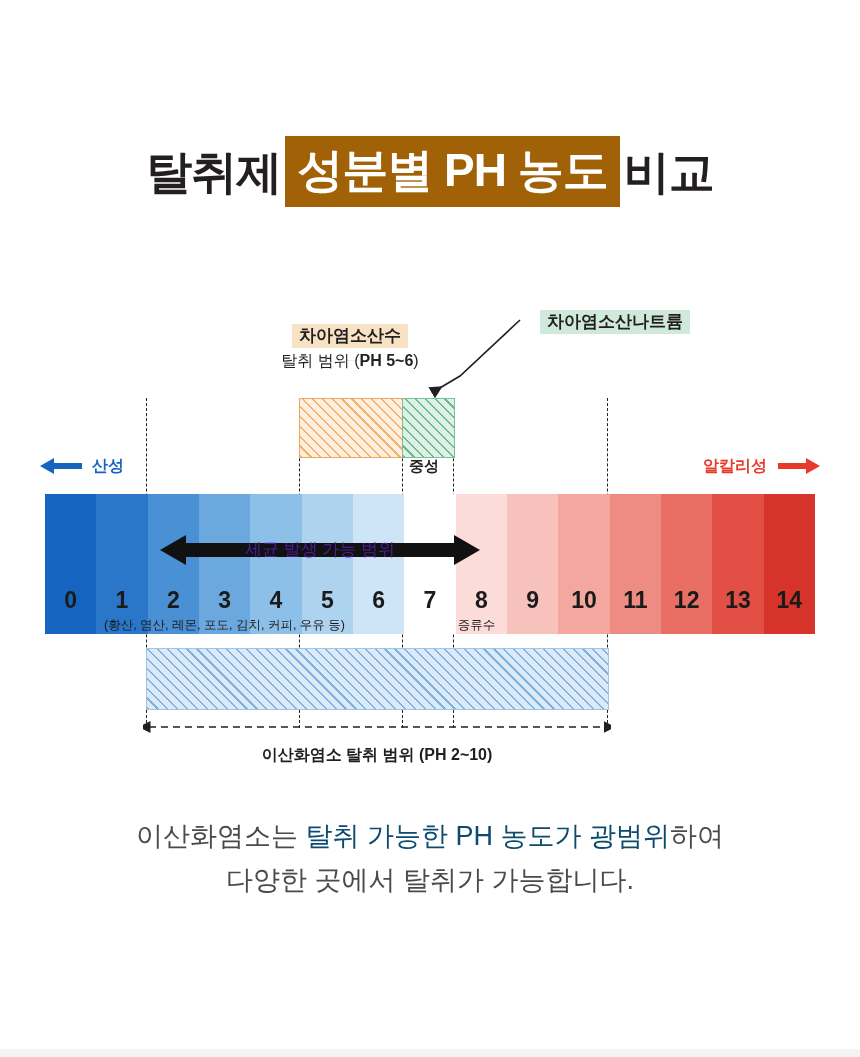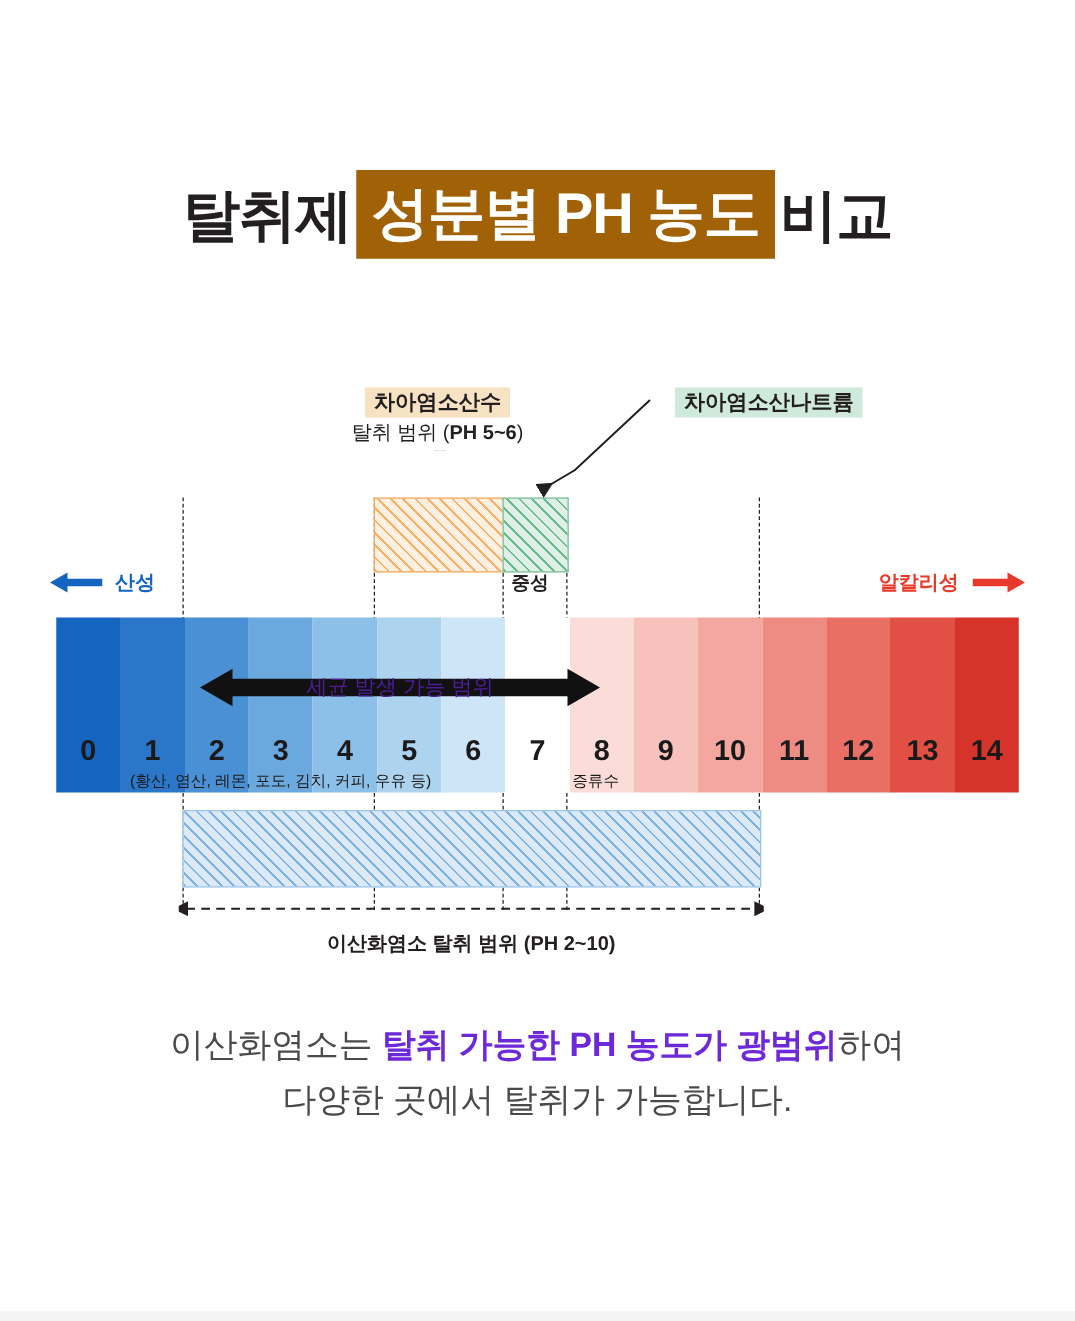--- a/index.html
+++ b/index.html
@@ -171,21 +171,21 @@
   .footer {
     position: absolute;
     left: 0;
     top: 814px;
     width: 860px;
     text-align: center;
     color: #4a4a4a;
     font-size: 27px;
     line-height: 44px;
   }
-  .footer b { color: #6d28d9; font-weight: bold; }
+  .footer b { color: #0c4a6e; font-weight: normal; }
 
   .strip-bottom-bar {
     position: absolute;
     left: 0;
     bottom: 0;
     width: 860px;
     height: 8px;
     background: #f4f4f4;
   }
 </style>
@@ -201,21 +201,21 @@
   <div class="vguide" style="left:146px; top:398px; height:330px;"></div>
   <div class="vguide" style="left:299px; top:398px; height:330px;"></div>
   <div class="vguide" style="left:402px; top:398px; height:330px;"></div>
   <div class="vguide" style="left:453px; top:398px; height:330px;"></div>
   <div class="vguide" style="left:607px; top:398px; height:330px;"></div>
 
   <div class="hatch-orange" style="left:299px; top:398px; width:103px; height:58px;"></div>
 
   <div class="hatch-green" style="left:402px; top:398px; width:51px; height:58px;"></div>
 
-  <div class="callout" style="left:230px; top:310px; width:240px;">
+  <div class="callout" style="left:230px; top:324px; width:240px;">
     <span class="ttl orange">차아염소산수</span>
     <div class="sub">
       <span>탈취 범위 (</span><b>PH 5~6</b><span>)</span>
     </div>
   </div>
 
   <svg class="darrow" style="left:296px; top:360px;" width="112" height="16" viewBox="0 0 112 16">
     <defs>
       <marker id="dmL" markerWidth="7" markerHeight="7" refX="6" refY="3.5" orient="auto">
         <path d="M7,0 L0,3.5 L7,7 z" fill="#231f20"></path>

